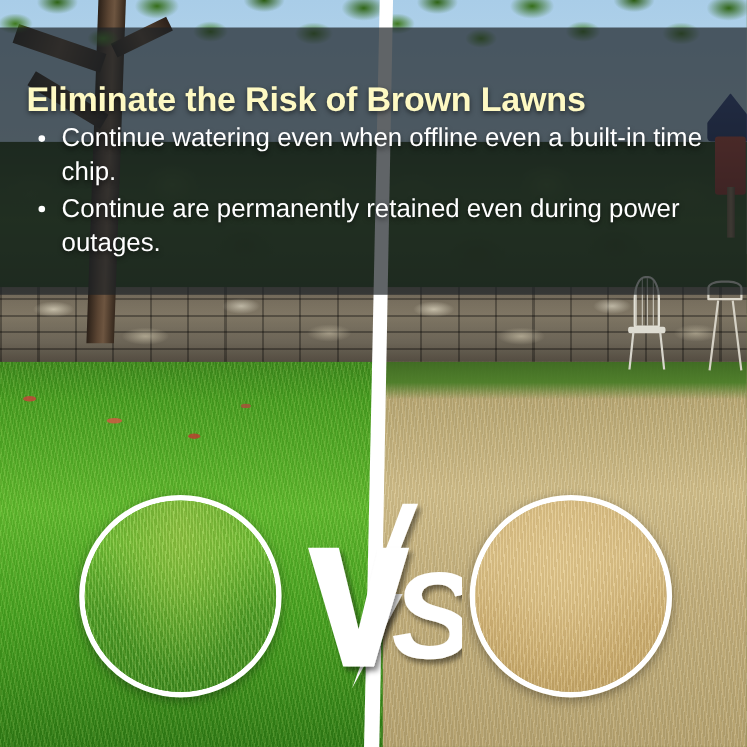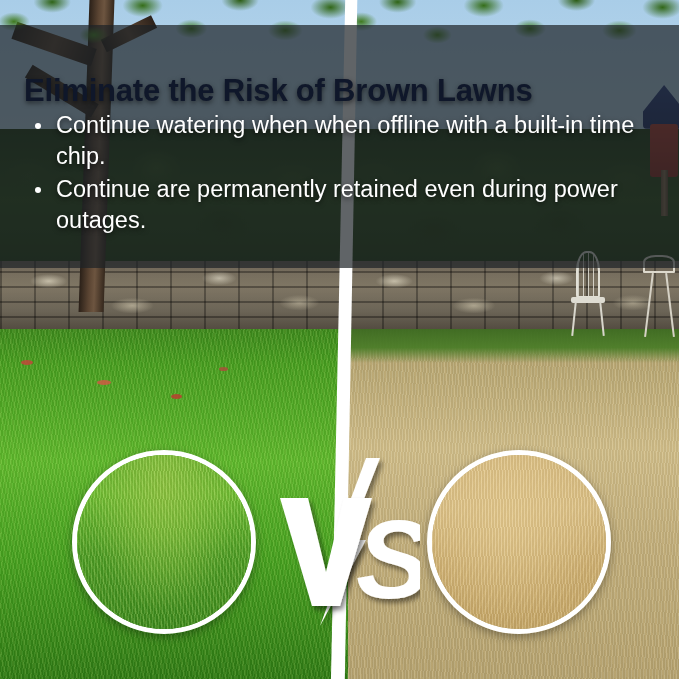--- a/index.html
+++ b/index.html
@@ -160,21 +160,21 @@
   }
 
   
   .overlay{
     position:absolute;left:0;top:25px;width:679px;height:243px;
     background:rgba(28,34,38,.70);
     z-index:8;
   }
   .headline{
     position:absolute;left:24px;top:52px;width:635px;
-    color:#0f172a;font-size:31px;line-height:36px;font-weight:bold;
+    color:#fef9c3;font-size:31px;line-height:36px;font-weight:bold;
     letter-spacing:-.2px;
     text-shadow:0 2px 5px rgba(0,0,0,.55);
     z-index:9;
   }
   .bullets{
     position:absolute;left:28px;top:110px;width:630px;
     margin:0;padding:0;list-style:none;z-index:9;
   }
   .bullets li{
     position:relative;padding-left:28px;
@@ -272,21 +272,21 @@
 
   <svg class="divider" viewBox="0 0 679 679" preserveAspectRatio="none">
     <polygon points="346,-10 358,-10 344,695 330,695" fill="#ffffff"></polygon>
   </svg>
 
   <div class="overlay"></div>
 
   <h1 class="headline">Eliminate the Risk of Brown Lawns</h1>
 
   <ul class="bullets">
-    <li>Continue watering when when offline with a built-in time chip.</li>
+    <li>Continue watering even when offline even a built-in time chip.</li>
     <li>Continue are permanently retained even during power outages.</li>
   </ul>
 
   <div class="circle circle-left">
     <div class="fill"></div>
   </div>
   <div class="circle circle-right">
     <div class="fill"></div>
   </div>
 

